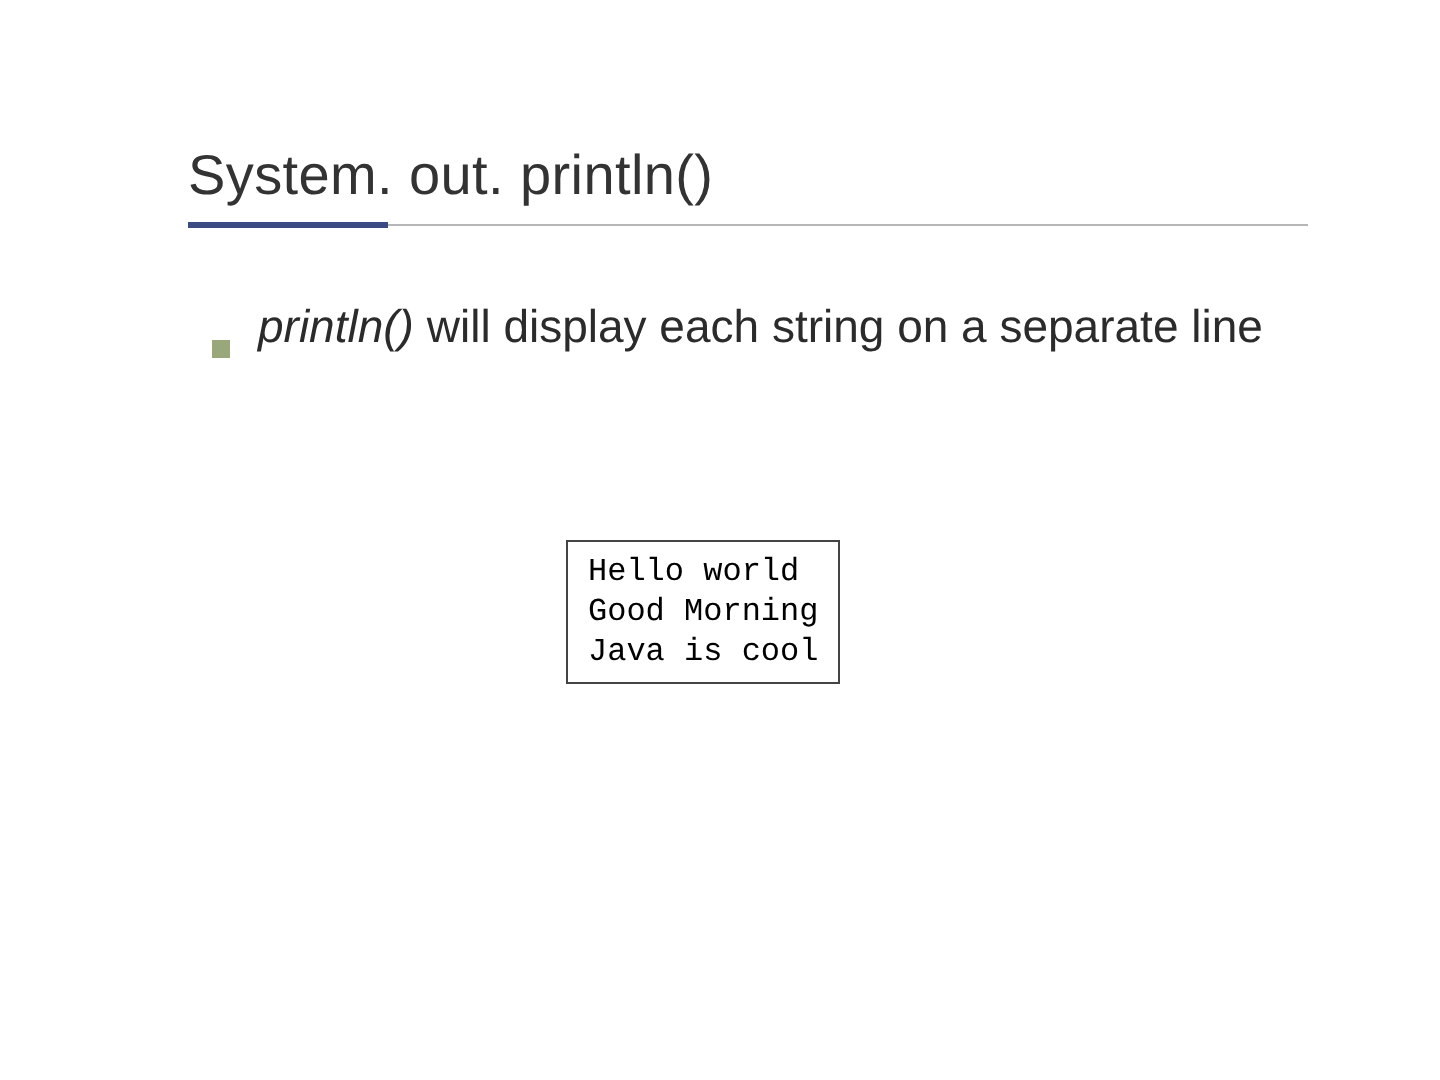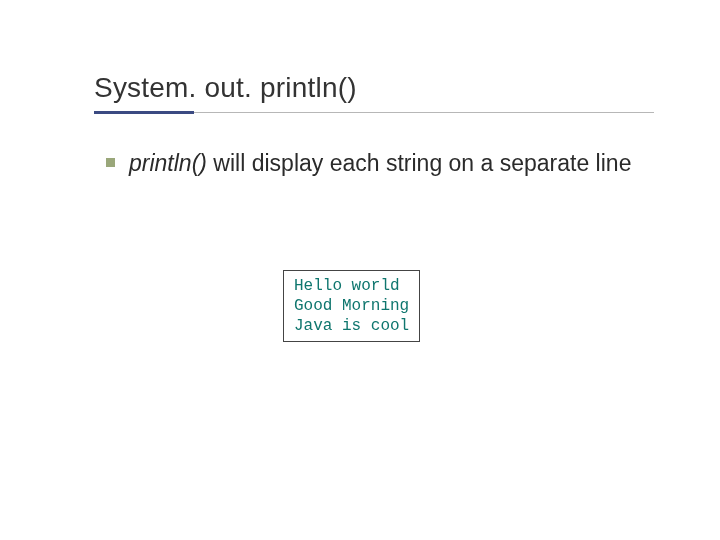--- a/index.html
+++ b/index.html
@@ -46,21 +46,21 @@
     color: #333333;
   }
   .body {
     position: absolute;
     left: 106px;
     top: 148px;
     width: 540px;
   }
   .bullet-row {
     display: flex;
-    align-items: flex-start;
+    align-items: flex-end;
   }
   .bullet-icon {
     width: 9px;
     height: 9px;
     background: #9aa77a;
     margin-top: 10px;
     margin-right: 14px;
     flex: 0 0 auto;
   }
   .bullet-text {
@@ -73,21 +73,21 @@
   }
   .code-box {
     position: absolute;
     left: 283px;
     top: 270px;
     border: 1px solid #444444;
     padding: 5px 10px 5px 10px;
     font-family: "Courier New", Courier, monospace;
     font-size: 16px;
     line-height: 1.25;
-    color: #0f766e;
+    color: #000000;
     white-space: pre;
   }
 </style>
 </head>
 <body>
 
 <div class="slide">
 
   <div class="title-block">
     <div class="title">System. out. println()</div>

